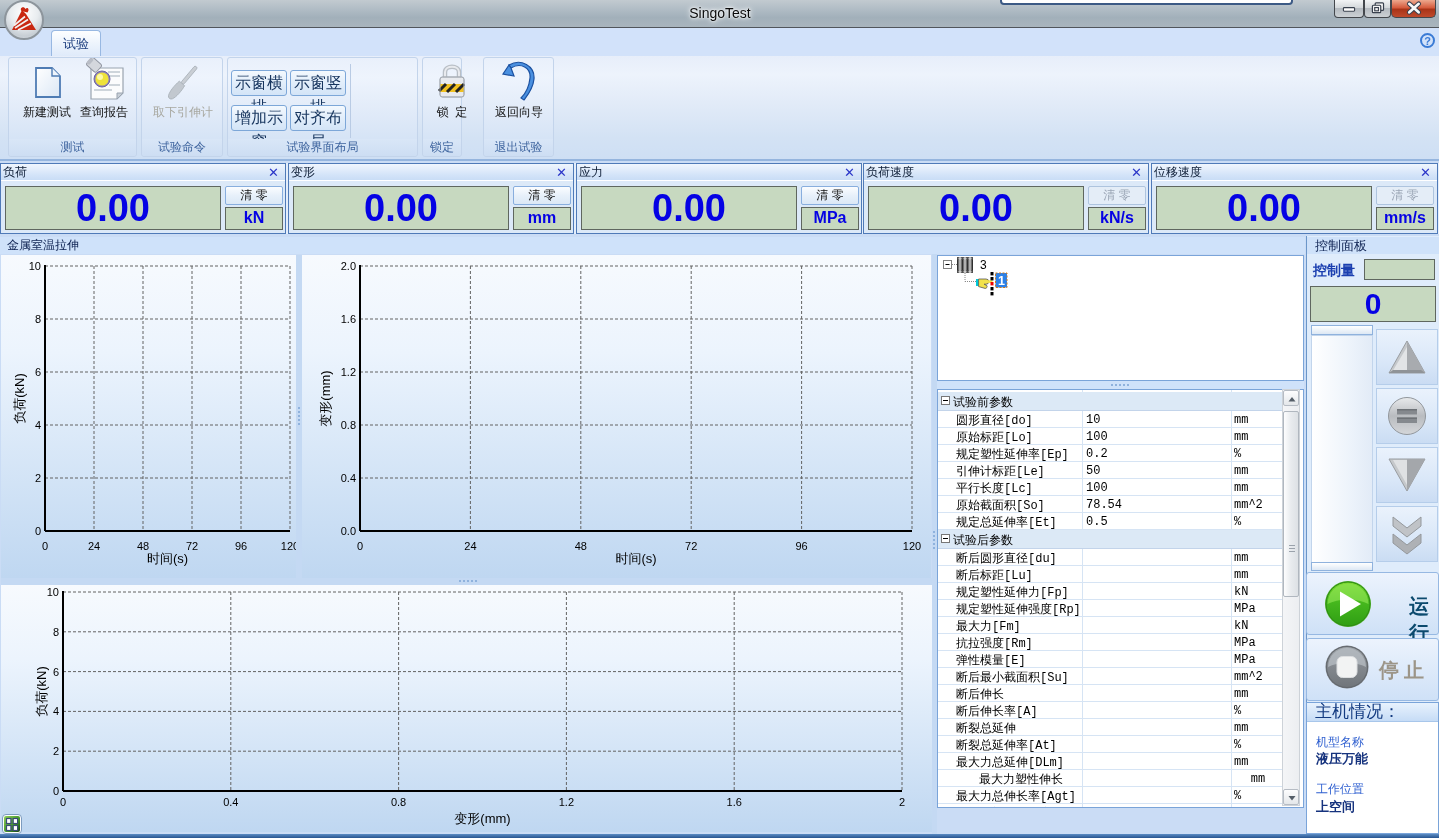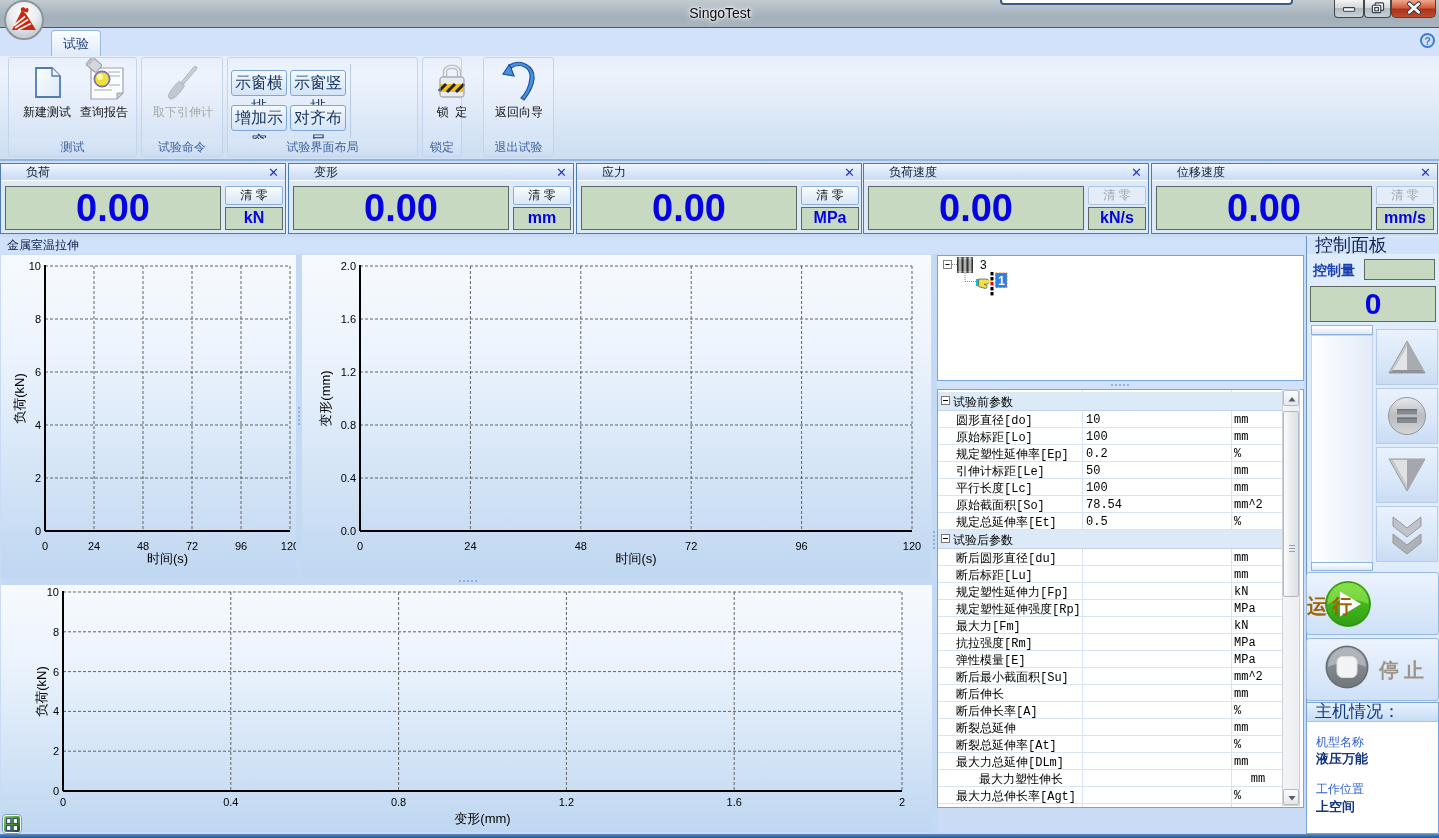--- a/index.html
+++ b/index.html
@@ -41,21 +41,21 @@
 .bigbtn { position:absolute; top:4px; width:70px; height:78px; text-align:center; font-size:12px; color:#111; }
 .bigbtn .cap { position:absolute; top:42px; width:100%; }
 .smallbtn { position:absolute; width:56px; height:26px; border:1px solid #7da7d8; border-radius:3px;
   background:linear-gradient(#f4f9fe,#e2eefb 50%,#d3e4f7); color:#17355e; font-size:16px; text-align:center; line-height:24px; }
 
 
 #meters { left:0; top:163px; width:1439px; height:71px; background:#e4eefb; }
 .meter { position:absolute; top:0; width:286px; height:71px; border:1px solid #4f7ab8; background:#dce9f8; }
 .mtitle { position:absolute; left:0; top:0; width:100%; height:17px;
   background:linear-gradient(#f0f6fe,#d3e3f8 70%,#c9ddf6); border-bottom:1px solid #fff;
-  font-size:12px; color:#0c1c35; line-height:16px; padding-left:25px; }
+  font-size:12px; color:#0c1c35; line-height:16px; padding-left:2px; }
 .mx { position:absolute; right:6px; top:1px; font-size:13px; color:#2a35c8; }
 .mval { position:absolute; left:4px; top:22px; width:216px; height:44px; background:#c7d9c0;
   border:1px solid #5f675f; color:#0502e4; font-size:38px; font-weight:bold; text-align:center; line-height:42px; letter-spacing:0px; }
 .mclr { position:absolute; left:224px; top:22px; width:58px; height:19px;
   background:linear-gradient(#fbfdff,#e7f0fa 50%,#dbe8f6); border:1px solid #88aede; border-radius:2px;
   font-size:12px; color:#111; text-align:center; line-height:17px; }
 .mclr.dis { background:#e4edf7; color:#9aa5b5; border-color:#aec4de; }
 .munit { position:absolute; left:224px; top:43px; width:58px; height:23px; background:#c7d9c0;
   border:1px solid #5f675f; color:#0502e4; font-size:16px; font-weight:bold; text-align:center; line-height:20px; }
 #maintitle { left:0px; top:237px; width:1305px; height:17px; background:#cfe2fa; font-size:12px; color:#0c2050; line-height:17px; padding-left:7px; }
@@ -90,32 +90,32 @@
 #sthumb { position:absolute; left:0px; top:21px; width:16px; height:186px; background:linear-gradient(90deg,#fdfdfe,#e8ebee 50%,#dde1e5); border:1px solid #b0b7bf; border-radius:2px; }
 
 
 #btabs { left:937px; top:808px; width:368px; height:26px; background:#cfe2fa; }
 .btab { position:absolute; top:4px; height:21px; border:1px solid #6f9bd2; border-radius:3px 3px 0 0;
   background:linear-gradient(#eef5fd,#cfe2f8 60%,#bdd6f3); font-size:12px; color:#14337a; text-align:center; line-height:20px; }
 .btab.act { background:#fdfdfe; color:#000; border-bottom:1px solid #fdfdfe; }
 
 
 #ctrl { left:1306px; top:236px; width:133px; height:602px; background:#dfecfb; border-left:1px solid #6b96c9; }
-#ctitle { left:1307px; top:237px; width:132px; height:17px; background:#cfe2fa; font-size:18px; color:#0c2050; line-height:17px; padding-left:8px; z-index:3; }
+#ctitle { left:1307px; top:237px; width:132px; height:17px; background:#cfe2fa; font-size:13px; color:#0c2050; line-height:17px; padding-left:8px; z-index:3; }
 #clabel { left:1313px; top:262px; font-size:14px; color:#1b3fb0; font-weight:bold; }
 #cinput { left:1364px; top:259px; width:71px; height:21px; background:#c7d9c0; border:1px solid #5f675f; }
 #cbig { left:1310px; top:286px; width:126px; height:36px; background:#c7d9c0; border:1px solid #5f675f;
   color:#0502e4; font-size:30px; font-weight:bold; text-align:center; line-height:33px; }
 #sliderthumb { left:1311px; top:325px; width:62px; height:10px; background:linear-gradient(#ffffff,#dde8f4); border:1px solid #8fb2dd; }
 #slidertrough { left:1311px; top:335px; width:62px; height:231px; background:linear-gradient(90deg,#ffffff,#eef4fb 60%,#e2ebf7); border:1px solid #c2d5ec; }
 #sliderbot { left:1311px; top:562px; width:62px; height:9px; background:linear-gradient(#ffffff,#dde8f4); border:1px solid #8fb2dd; }
 .cbtn { position:absolute; left:1376px; width:62px; height:56px; background:linear-gradient(#eaf2fc,#d9e7f8 60%,#cadcf3); border:1px solid #b5cdea; }
 #runbox { left:1306px; top:572px; width:133px; height:63px; background:linear-gradient(#ecf3fd,#cfe1f7); border:1px solid #96b8e2; border-radius:3px; }
 #stopbox { left:1306px; top:638px; width:133px; height:63px; background:linear-gradient(#ecf3fd,#cfe1f7); border:1px solid #96b8e2; border-radius:3px; }
-#runtext { left:1307px; top:593px; font-size:20px; font-weight:bold; color:#a16207; letter-spacing:5px; }
+#runtext { left:1409px; top:593px; font-size:20px; font-weight:bold; color:#0c4a6e; letter-spacing:5px; }
 #stoptext { left:1379px; top:657px; font-size:20px; font-weight:bold; color:#9c9588; letter-spacing:5px; }
 #hostbox { left:1306px; top:702px; width:133px; height:132px; background:#fff; border:1px solid #7aa4d9; }
 #hosthead { left:1307px; top:703px; width:131px; height:19px; background:linear-gradient(#e8f2fd,#c6dcf6); border-bottom:1px solid #a8c6ea; font-size:17px; color:#123a80; line-height:17px; padding-left:8px; }
 .hostlbl { position:absolute; left:1316px; font-size:12px; color:#2e5fd0; }
 .hostval { position:absolute; left:1316px; font-size:13px; color:#16337e; font-weight:bold; }
 
 #bottombar { left:0; top:834px; width:1439px; height:4px; background:linear-gradient(#5b8cc4,#27548f); }
 #greenicon { left:2px; top:814px; width:20px; height:20px; background:#fdfdfd; border:1px solid #7d9cc0; border-radius:4px; }
 </style>
 </head>

